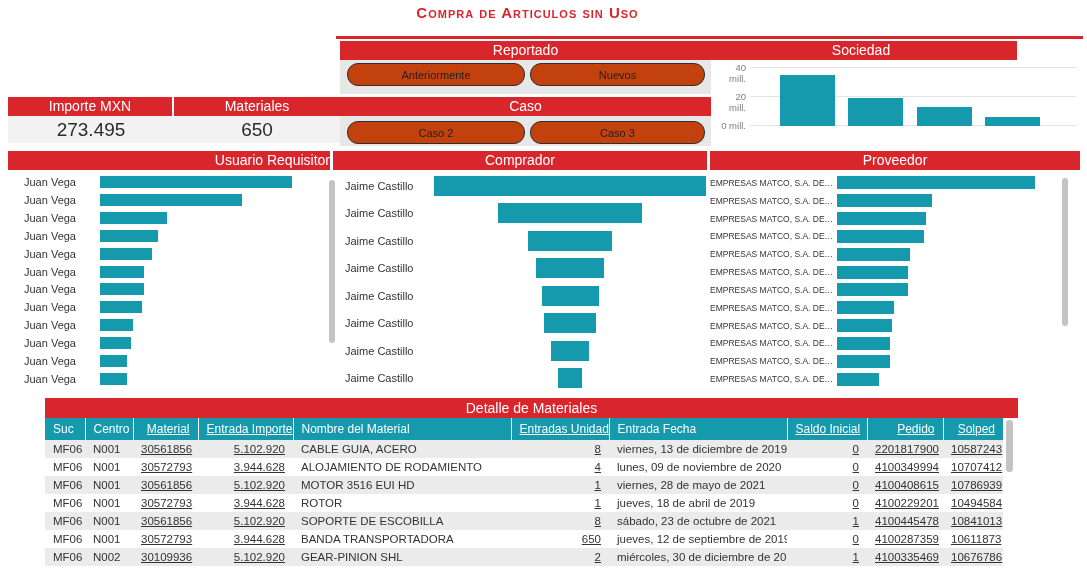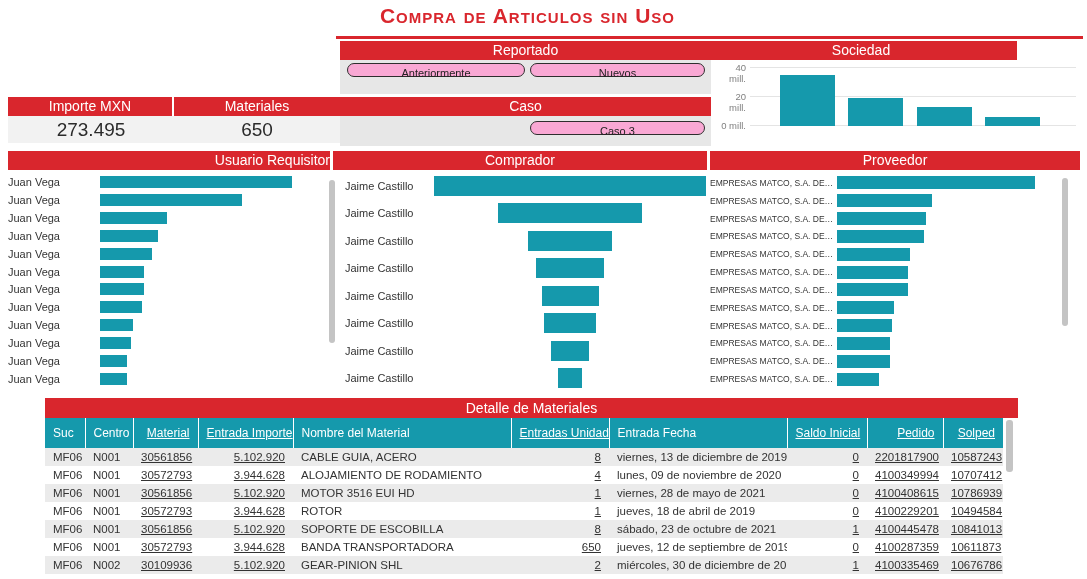--- a/index.html
+++ b/index.html
@@ -1,42 +1,42 @@
 <!DOCTYPE html>
 <html><head>
 <meta charset="utf-8">
 <style>
   * { margin:0; padding:0; box-sizing:border-box; }
   body { background:#fff; font-family:"Liberation Sans", sans-serif; }
   .page { position:relative; width:1087px; height:579px; background:#fff; overflow:hidden; }
 
   
   .title { position:absolute; top:4px; left:0; width:1055px; text-align:center;
-           font-size:21px; font-weight:bold; font-variant:small-caps; letter-spacing:1px;
+           font-size:15px; font-weight:bold; font-variant:small-caps; letter-spacing:1px;
            color:#D9262D; }
   .title-rule { position:absolute; left:336px; top:36px; width:747px; height:3px; background:#D9262D; }
 
   
   .hdr { position:absolute; background:#D9262D; color:#fff; font-size:14px;
          text-align:center; height:19px; line-height:19px; overflow:hidden; }
   .rep-hdr  { left:340px; top:41px;  width:371px; }
   .soc-hdr  { left:705px; top:41px;  width:312px; }
   .kpi-hdr1 { left:8px;   top:97px;  width:164px; }
   .kpi-hdr2 { left:174px; top:97px;  width:166px; }
   .caso-hdr { left:340px; top:97px;  width:371px; }
   .usr-hdr  { left:8px;   top:151px; width:322px;text-align:right; }
   .cmp-hdr  { left:333px; top:151px; width:374px; }
   .prv-hdr  { left:710px; top:151px; width:370px; }
   .tbl-title{ left:45px;  top:398px; width:973px; height:20px; line-height:20px; }
 
   
   .panel { position:absolute; background:#E7E7E7; }
   .rep-panel  { left:340px; top:60px;  width:371px; height:34px; }
   .caso-panel { left:340px; top:116px; width:371px; height:30px; }
-  .pill { position:absolute; height:14px; background:#f9a8d4; border:1.5px solid #2e2e2e;
+  .pill { position:absolute; height:23px; background:#c2410c; border:1.5px solid #2e2e2e;
           border-radius:11px; font-family:"Liberation Sans",sans-serif; font-size:11px;
           color:#222; cursor:pointer; text-align:center; line-height:18px; }
   .pill-a { left:7px;  width:178px; }
   .pill-b { left:190px; width:175px; }
   .rep-panel .pill { top:3px; }
   .caso-panel .pill { top:5px; }
 
   
   .kpi-values { position:absolute; left:8px; top:116px; width:332px; height:27px;
                 background:#F2F2F2; display:flex; }
@@ -50,39 +50,39 @@
   .t1 { top:0; } .t2 { top:29px; } .t3 { top:58px; }
   .soc-bar { position:absolute; bottom:2px; width:55px; background:#1599AC; cursor:pointer; }
 
   
   .rows { position:absolute; display:flex; flex-direction:column; }
   .usr-rows { left:8px;   top:173px; width:322px; height:215px; }
   .cmp-rows { left:333px; top:172px; width:374px; height:220px; }
   .prv-rows { left:710px; top:174px; width:370px; height:214px; }
   .brow { flex:1; display:flex; align-items:center; }
   .blabel { color:#333; white-space:nowrap; overflow:hidden; }
-  .usr-label { width:92px;  text-align:left; padding-right:8px; font-size:11px; }
+  .usr-label { width:92px;  text-align:center; padding-right:8px; font-size:11px; }
   .cmp-label { width:100px; text-align:left;  padding-left:12px; font-size:11px; }
   .prv-label { width:127px; text-align:right; padding-right:6px; font-size:8.5px; }
   .barzone { flex:1; display:flex; align-items:center; }
   .barzone.center { justify-content:center; }
   .hbar { background:#1599AC; cursor:pointer; }
   .usr-bar { height:12px; } .cmp-bar { height:20px; } .prv-bar { height:13px; }
 
   
   .sb { position:absolute; background:#C4C4C4; border-radius:3px; cursor:pointer; }
   .sb-usr { left:329px;  top:180px; width:6px; height:163px; }
   .sb-prv { left:1062px; top:178px; width:6px; height:148px; }
   .sb-tbl { left:1006px; top:420px; width:7px; height:52px; }
 
   
   .tbl { position:absolute; left:45px; top:418px; width:958px; border-collapse:collapse;
          table-layout:fixed; }
   .tbl th { background:#1599AC; color:#fff; font-weight:normal; font-size:12px; height:22px;
-            padding:8px 8px; border-right:1px solid rgba(255,255,255,.45); white-space:nowrap;
+            padding:0 8px; border-right:1px solid rgba(255,255,255,.45); white-space:nowrap;
             overflow:hidden; cursor:pointer; }
   .tbl th:last-child { border-right:none; }
   .tbl td { height:18px; padding:0 8px; font-size:11.5px; color:#333; white-space:nowrap;
             overflow:hidden; background:#fff; }
   .tbl tr.stripe td { background:#EBEBEB; }
   .a-left { text-align:left; } .a-right { text-align:right;text-decoration:underline; }
 </style>
 </head>
 <body>
 
@@ -115,20 +115,21 @@
 
   <div class="hdr kpi-hdr1">Importe MXN</div>
   <div class="hdr kpi-hdr2">Materiales</div>
   <div class="kpi-values">
     <span class="kpi-val">273.495</span>
     <span class="kpi-val">650</span>
   </div>
 
   <div class="hdr caso-hdr">Caso</div>
   <div class="panel caso-panel">
+    <button class="pill pill-a">Caso 2</button>
     <button class="pill pill-b">Caso 3</button>
   </div>
 
   <div class="hdr usr-hdr">Usuario Requisitor</div>
   <div class="hdr cmp-hdr">Comprador</div>
   <div class="hdr prv-hdr">Proveedor</div>
 
   <div id="usuario-rows" class="rows usr-rows">
       <div class="brow">
         <span class="blabel usr-label">Juan Vega</span>

